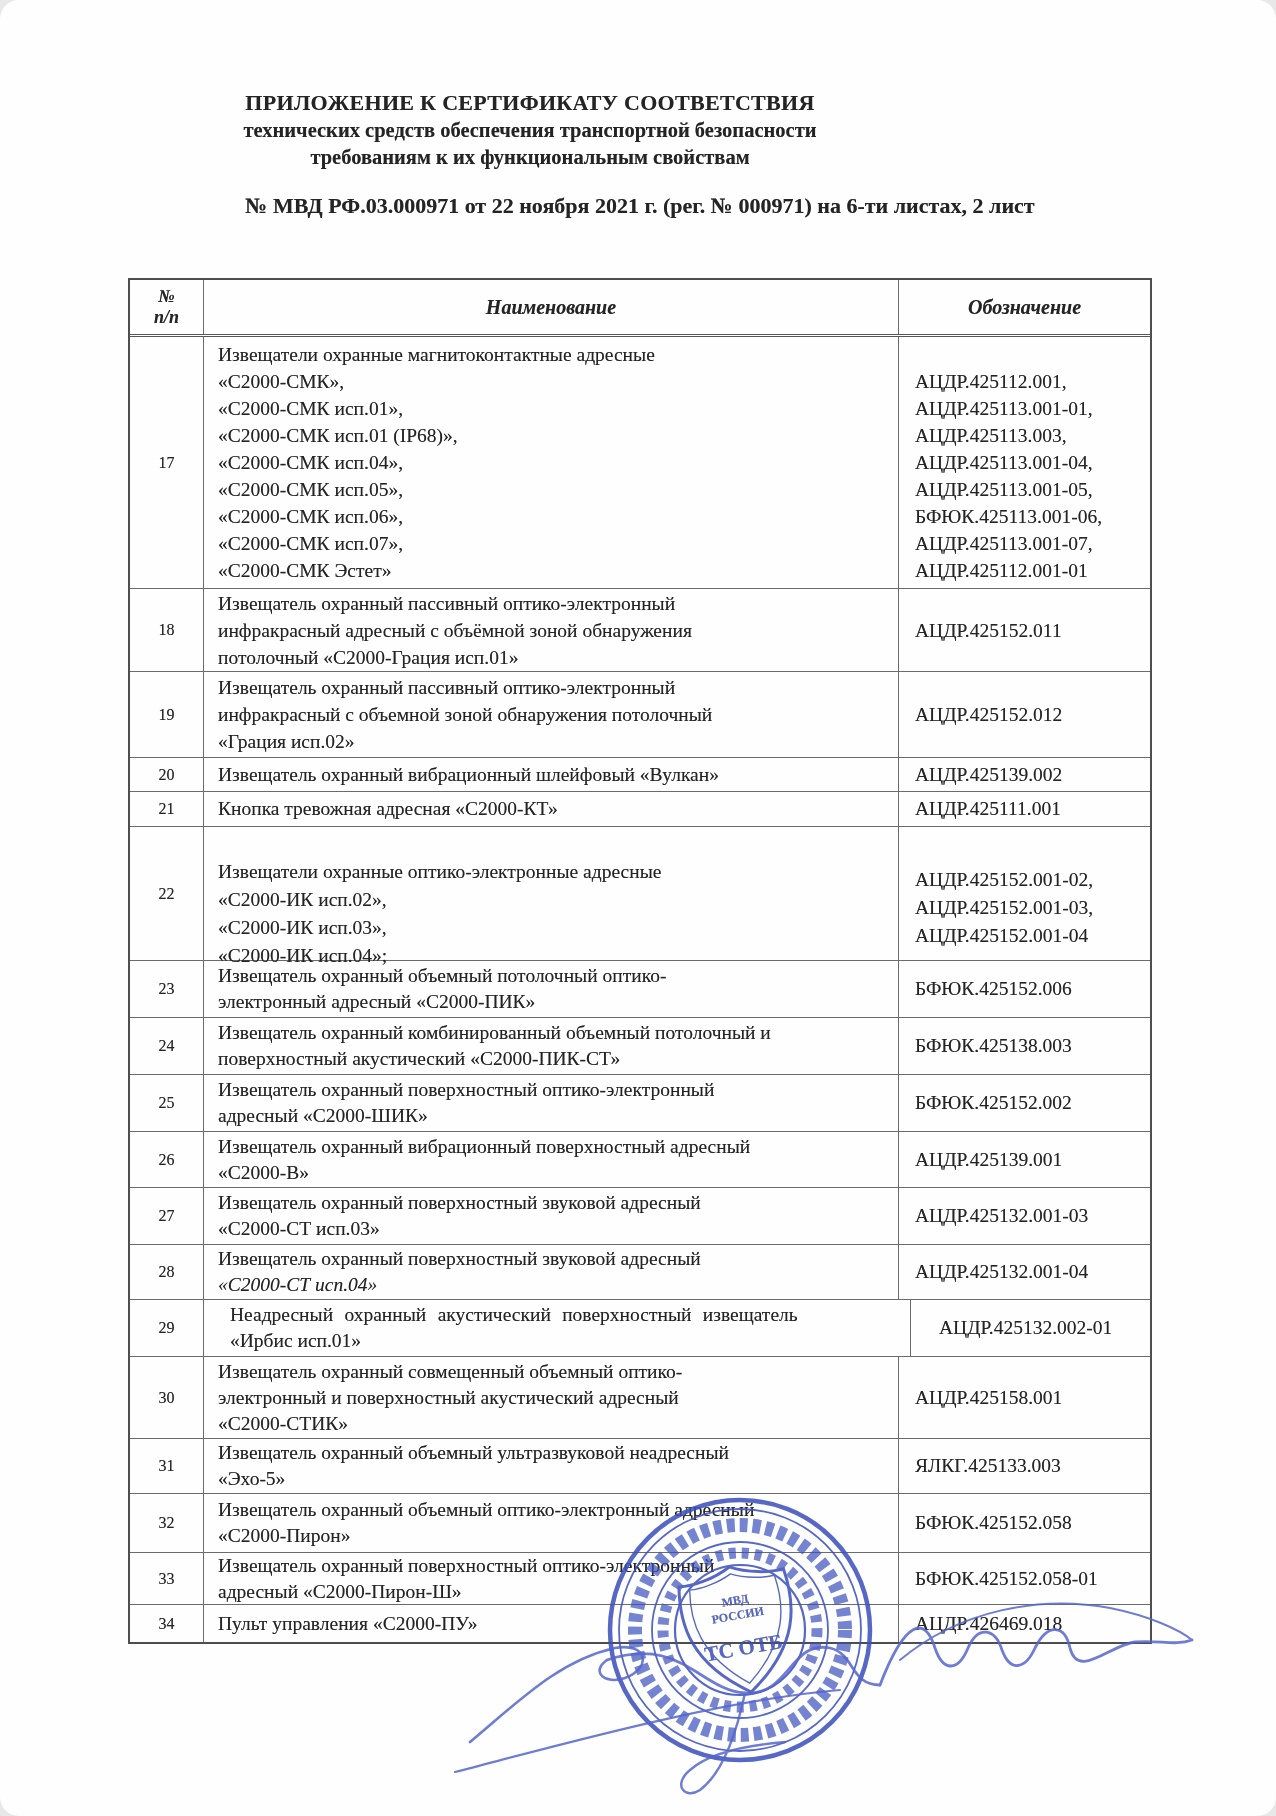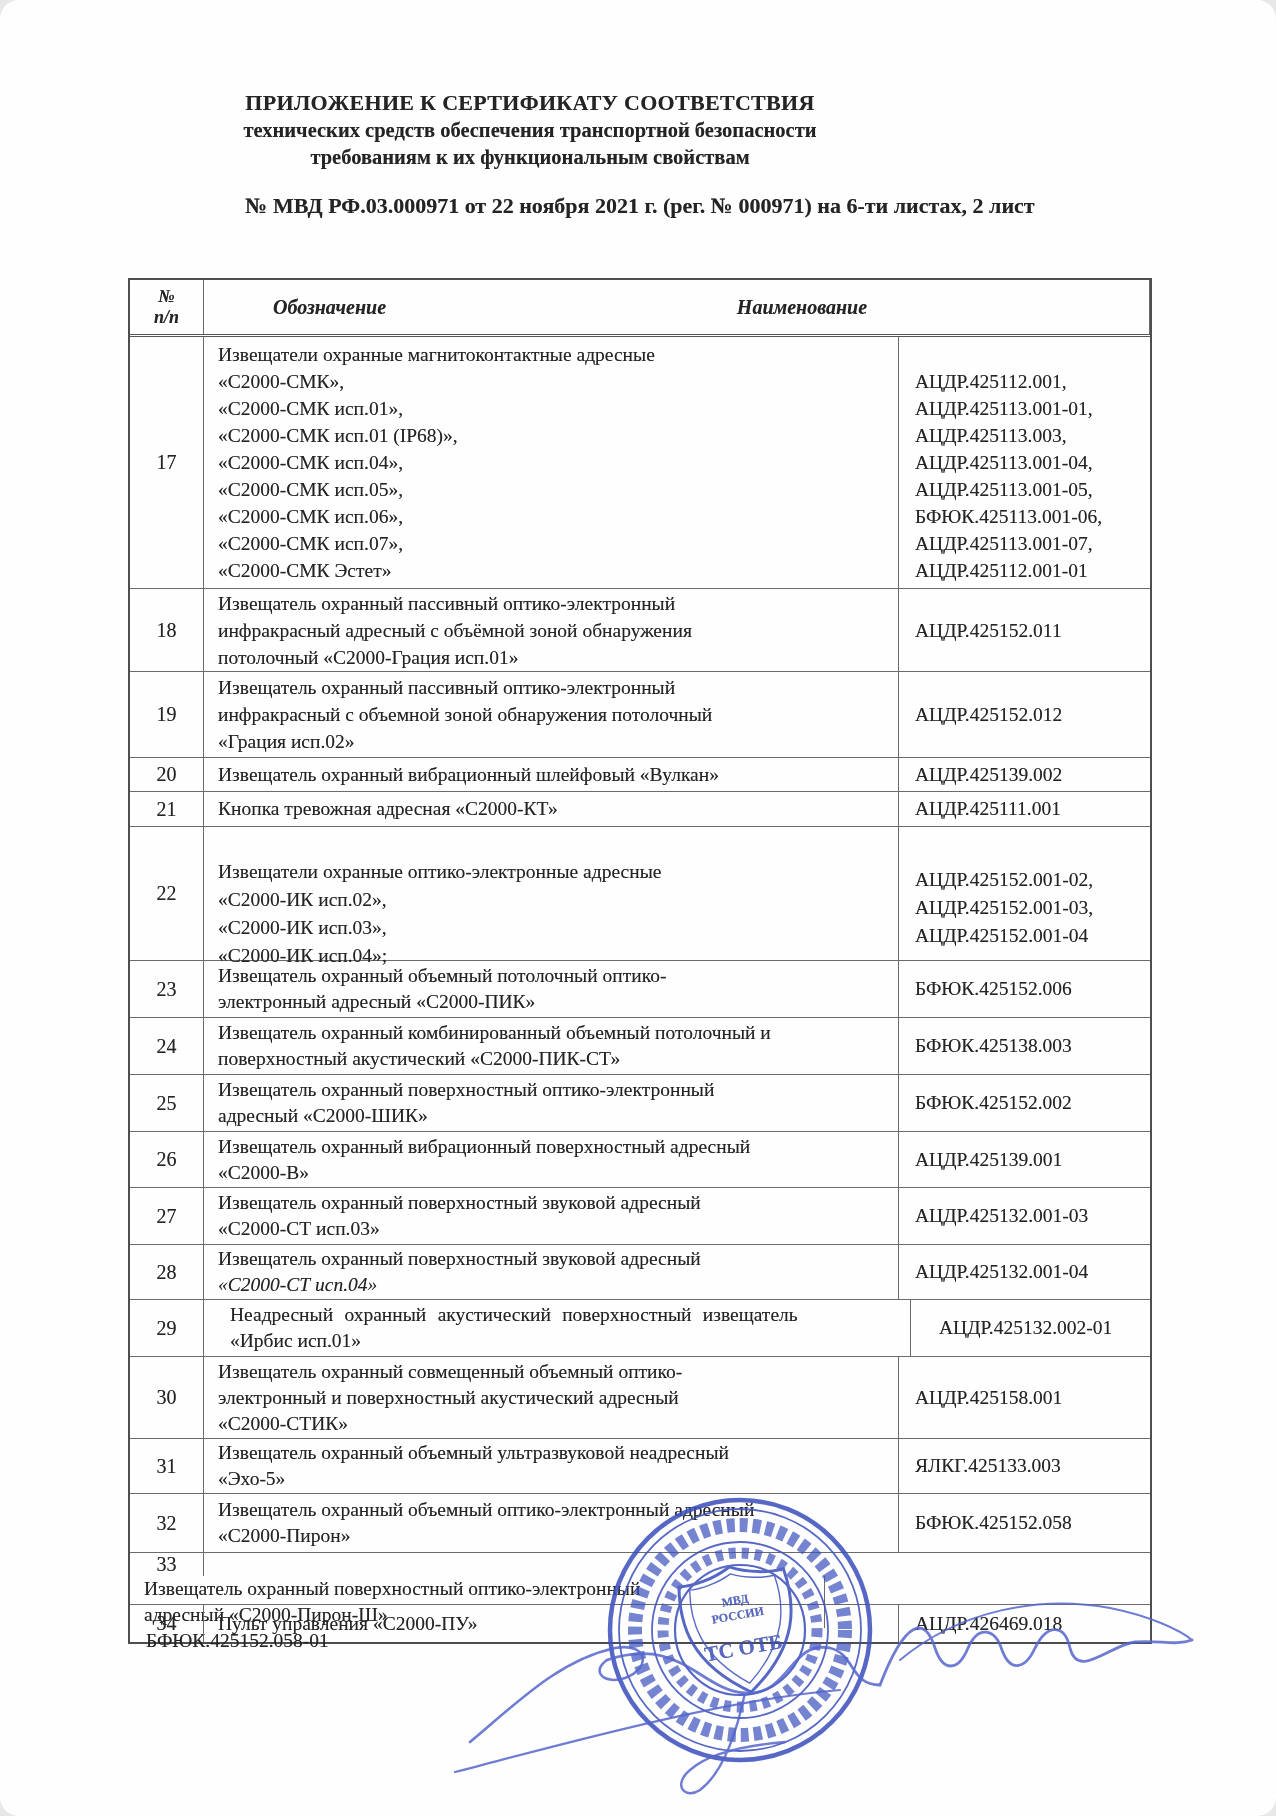--- a/index.html
+++ b/index.html
@@ -43,21 +43,21 @@
   .thead{display:flex;height:54px;border-bottom:3px double #575757;}
   .tc{box-sizing:border-box;}
   .c1{width:74px;border-right:1.6px solid var(--rule);display:flex;align-items:center;justify-content:center;flex-direction:column;}
   .c2{width:695px;border-right:1.6px solid var(--rule);display:flex;align-items:center;}
   .c3{flex:1;display:flex;align-items:center;}
   .thead .c2,.thead .c3{justify-content:center;}
   .thead .hlbl{font-style:italic;font-weight:bold;font-size:20px;}
   .thead .c1 .hlbl{font-size:18px;line-height:21px;}
   .trow{display:flex;border-bottom:1.6px solid var(--rule);}
   .trow:last-child{border-bottom:none;}
-  .trow .c1{font-size:20px;}
+  .trow .c1{font-size:16px;}
   .stack{width:100%;}
   .c2 .stack{padding-left:14px;padding-right:6px;}
   .c3 .stack{padding-left:16px;padding-right:4px;}
   .line{font-size:19.5px;white-space:nowrap;}
   .line.justify{word-spacing:6.5px;}
   
   .seal-svg{position:absolute;left:440px;top:1440px;}
   .stamp-stroke{stroke:var(--stamp-blue);fill:none;}
   .stamp-fill{fill:var(--stamp-blue);stroke:none;}
   .sig-stroke{stroke:var(--signature-blue);fill:none;}
@@ -74,25 +74,25 @@
   </div>
 
   <div class="doc-number">№ МВД РФ.03.000971 от 22 ноября 2021 г. (рег. № 000971) на 6-ти листах, 2 лист</div>
 
   <div class="cert-table">
     <div class="thead">
       <div class="tc c1">
         <span class="hlbl">№</span>
         <span class="hlbl">п/п</span>
       </div>
+      <div class="tc c2">
+        <span class="hlbl">Наименование</span>
+      </div>
       <div class="tc c3">
         <span class="hlbl">Обозначение</span>
-      </div>
-      <div class="tc c2">
-        <span class="hlbl">Наименование</span>
       </div>
     </div>
     <div id="tbody">
         <div class="trow" style="height: 251px;">
           <div class="tc c1">17</div>
           <div class="tc c2">
             <div class="stack">
               <div class="line" style="line-height: 27px;">Извещатели охранные магнитоконтактные адресные</div>
               <div class="line" style="line-height: 27px;">«С2000-СМК»,</div>
               <div class="line" style="line-height: 27px;">«С2000-СМК исп.01»,</div>
@@ -327,21 +327,21 @@
               <div class="line" style="line-height: 26px;">Извещатель охранный объемный оптико-электронный адресный</div>
               <div class="line" style="line-height: 26px;">«С2000-Пирон»</div>
             </div>
           </div>
           <div class="tc c3">
             <div class="stack">
               <div class="line" style="line-height: 26px;">БФЮК.425152.058</div>
             </div>
           </div>
         </div>
-        <div class="trow" style="height: 51px; flex-direction: column;">
+        <div class="trow" style="height: 51px;">
           <div class="tc c1">33</div>
           <div class="tc c2">
             <div class="stack">
               <div class="line" style="line-height: 26px;">Извещатель охранный поверхностный оптико-электронный</div>
               <div class="line" style="line-height: 26px;">адресный «С2000-Пирон-Ш»</div>
             </div>
           </div>
           <div class="tc c3">
             <div class="stack">
               <div class="line" style="line-height: 26px;">БФЮК.425152.058-01</div>

